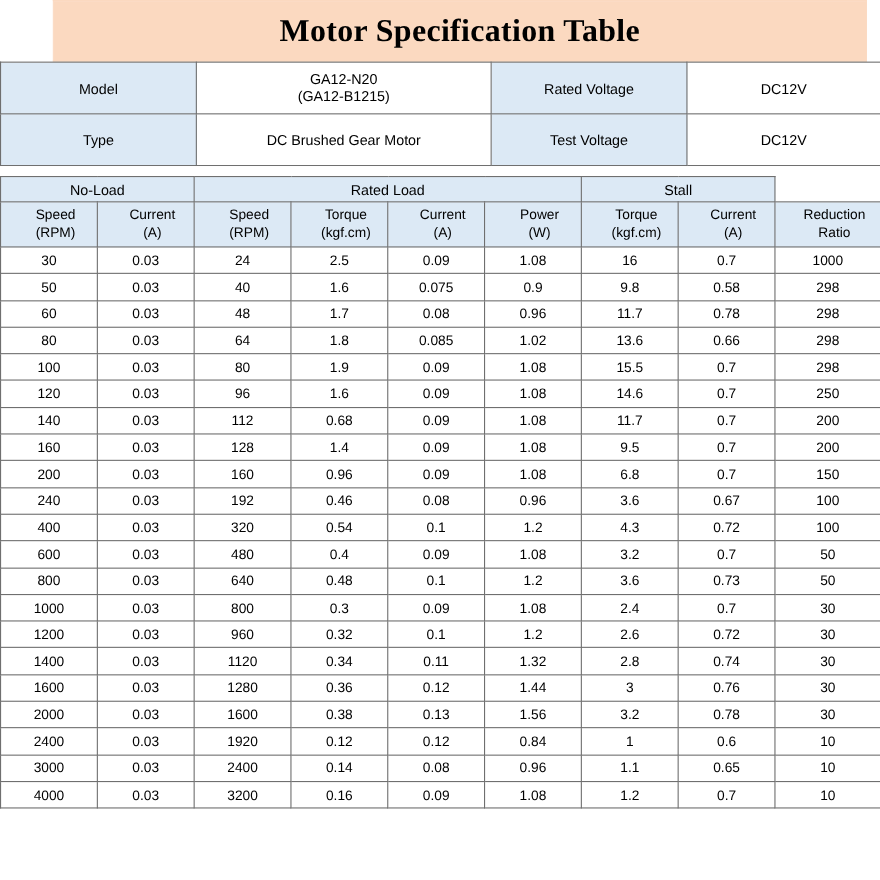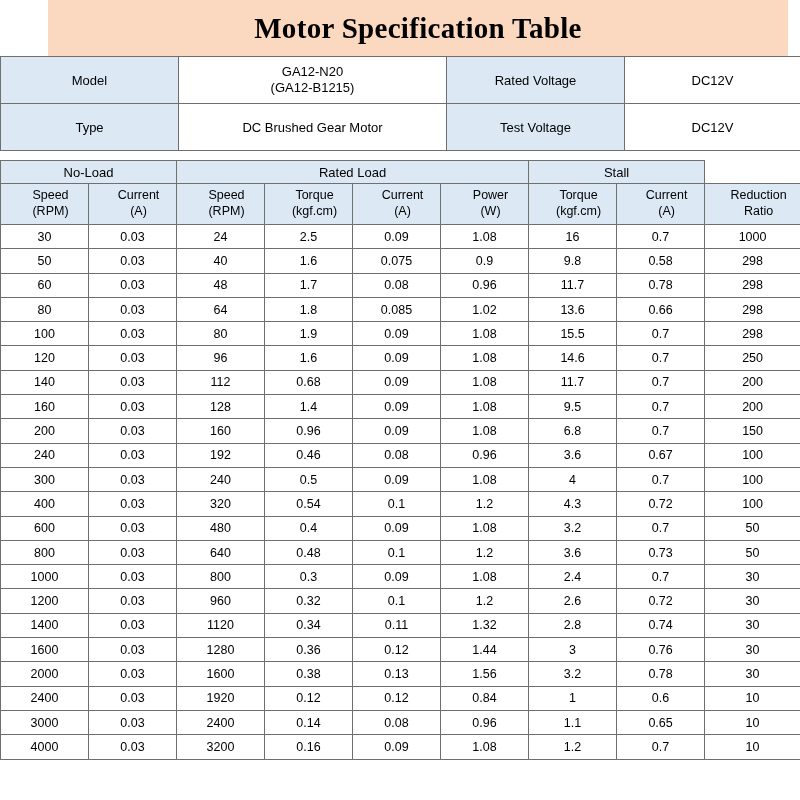--- a/index.html
+++ b/index.html
@@ -304,31 +304,20 @@
           <td>0.03</td>
           <td>192</td>
           <td>0.46</td>
           <td>0.08</td>
           <td>0.96</td>
           <td>3.6</td>
           <td>0.67</td>
           <td>100</td>
         </tr>
         <tr class="data-row">
-          <td>300</td>
-          <td>0.03</td>
-          <td>240</td>
-          <td>0.5</td>
-          <td>0.09</td>
-          <td>1.08</td>
-          <td>4</td>
-          <td>0.7</td>
-          <td>100</td>
-        </tr>
-        <tr class="data-row">
           <td>400</td>
           <td>0.03</td>
           <td>320</td>
           <td>0.54</td>
           <td>0.1</td>
           <td>1.2</td>
           <td>4.3</td>
           <td>0.72</td>
           <td>100</td>
         </tr>

